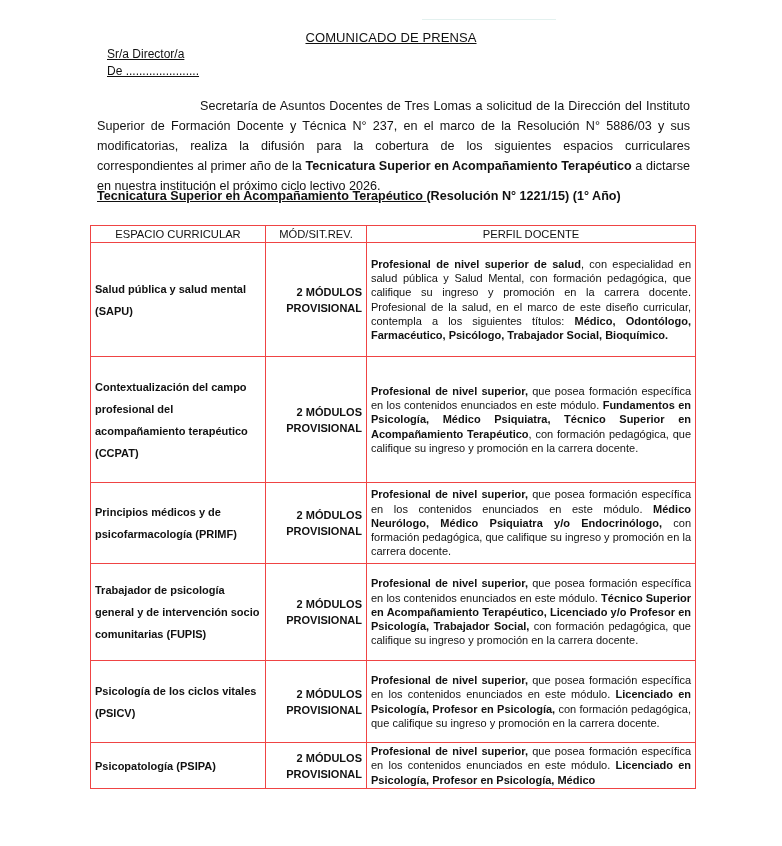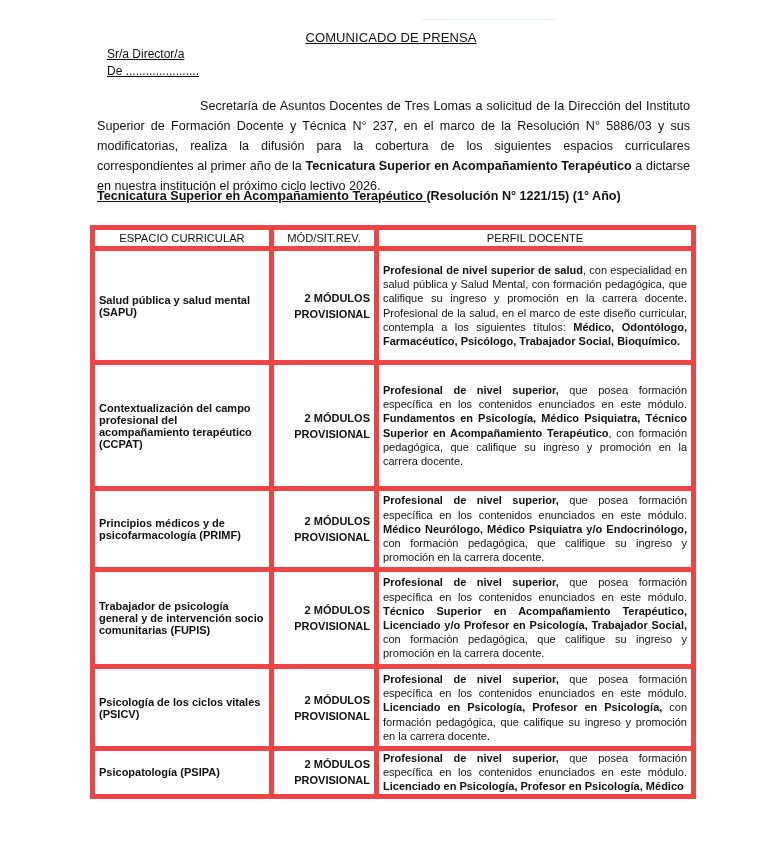--- a/index.html
+++ b/index.html
@@ -30,26 +30,26 @@
   .body-text b { font-weight: bold; }
   .subtitle {
     position: absolute; left: 97px; top: 189px; font-size: 12.6px; font-weight: bold;
   }
   .subtitle .u { text-decoration: underline; }
   table.curric {
     position: absolute; left: 90px; top: 225px; width: 606px;
     border-collapse: collapse; font-size: 11px;
   }
   table.curric th, table.curric td {
-    border: 5px solid #ef4444; padding: 0 4px; vertical-align: middle;
+    border: 1px solid #ef4444; padding: 0 4px; vertical-align: middle;
   }
   table.curric th {
     font-weight: normal; height: 16px; text-align: center; font-size: 11.2px;
   }
-  td.esp { width: 166px; font-weight: bold; line-height: 12px; text-align: left; padding-left: 6px; }
+  td.esp { width: 166px; font-weight: bold; line-height: 22px; text-align: left; padding-left: 6px; }
   td.mod { width: 92px; font-weight: bold; text-align: right; line-height: 16px; }
   td.perfil { text-align: justify; line-height: 14.2px; padding: 0 5px; }
   td.perfil b { font-weight: bold; }
   .th-esp { width: 166px; }
   .th-mod { width: 92px; }
 </style>
 </head>
 <body>
 
 <div class="faint-line"></div>

